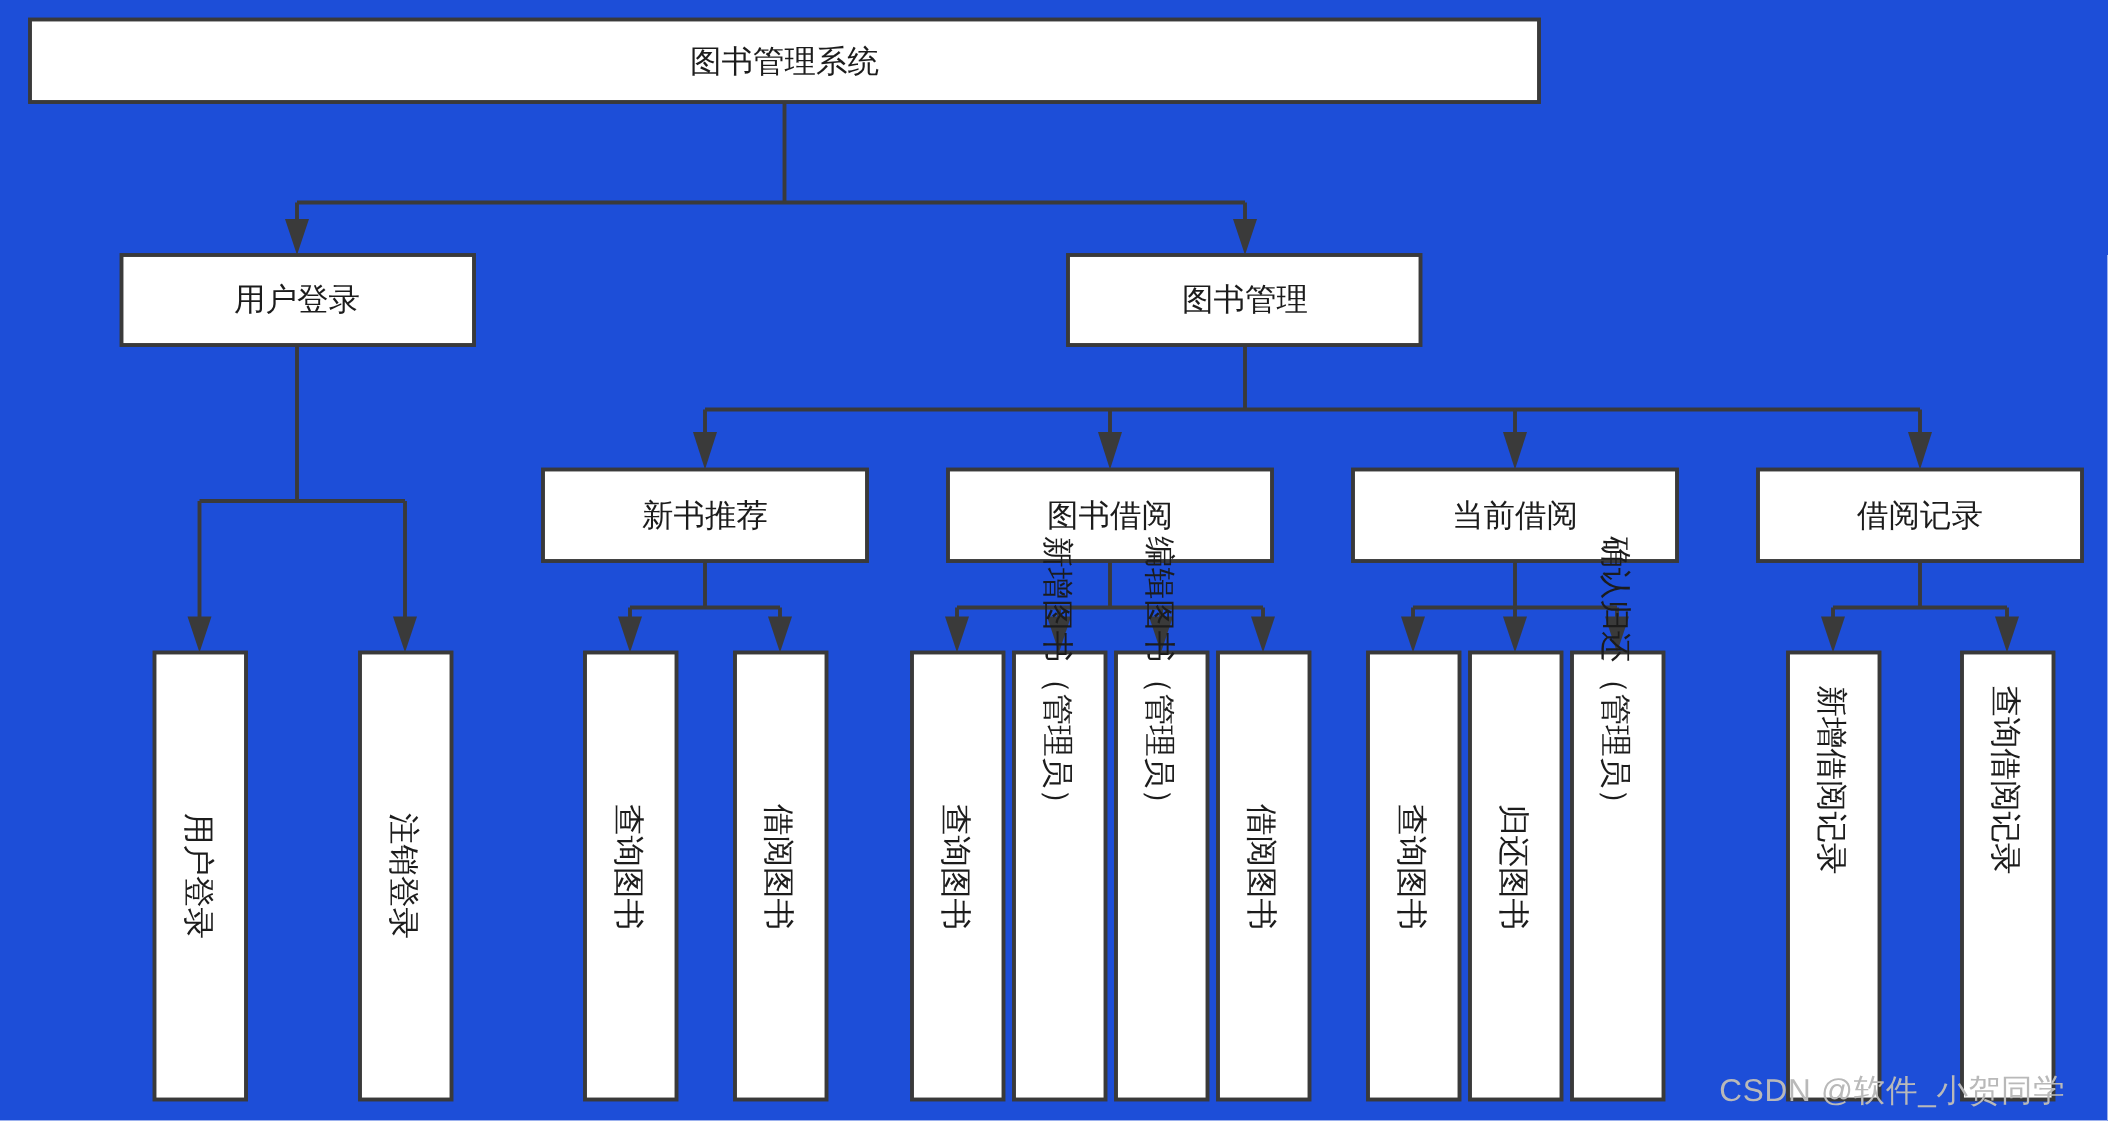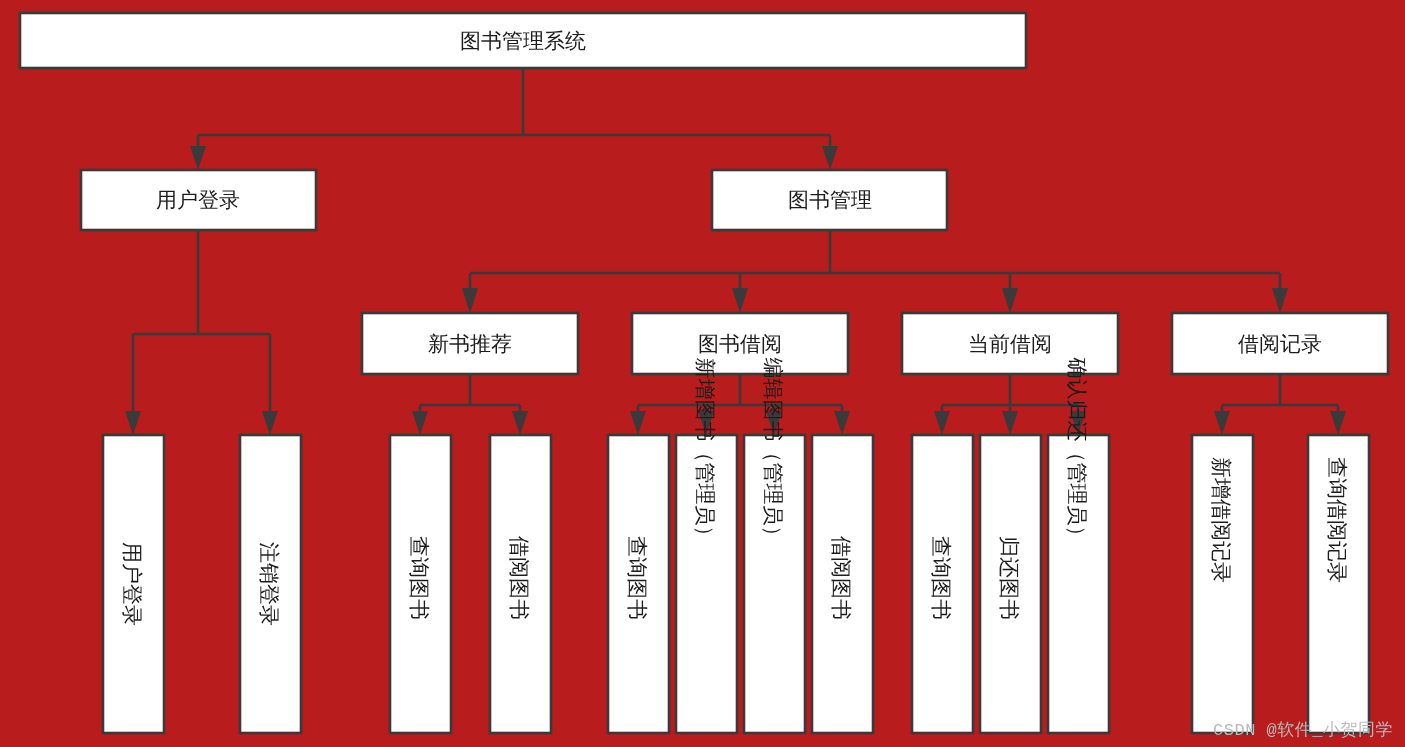--- a/index.html
+++ b/index.html
@@ -7,21 +7,21 @@
     padding: 0;
     background: #ffffff;
   }
   body {
     font-family: "DejaVu Sans", "Liberation Sans", sans-serif;
   }
   #diagram-root {
     position: relative;
     width: 1405px;
     height: 747px;
-    background: #b91c1c;
+    background: #1d4ed8;
     overflow: hidden;
   }
   svg#tree-svg {
     position: absolute;
     left: 0;
     top: 0;
     width: 1405px;
     height: 747px;
     display: block;
   }
@@ -48,24 +48,24 @@
     dominant-baseline: middle;
   }
   .node-label-v {
     font-family: "DejaVu Sans", "Liberation Sans", sans-serif;
     font-size: 21px;
     fill: #1c1c1c;
     text-anchor: middle;
   }
   .watermark {
     position: absolute;
-    right: 12px;
+    right: 28px;
     bottom: 6px;
-    font-family: Liberation Mono, monospace;
-    font-size: 17px;
+    font-family: Liberation Sans, sans-serif;
+    font-size: 21px;
     color: #b9b9b9;
     white-space: nowrap;
     letter-spacing: 0.5px;
     user-select: none;
   }
 </style>
 </head>
 <body>
 
 <div id="diagram-root">

